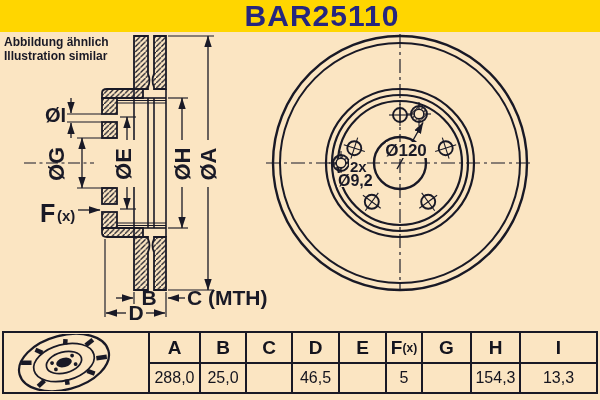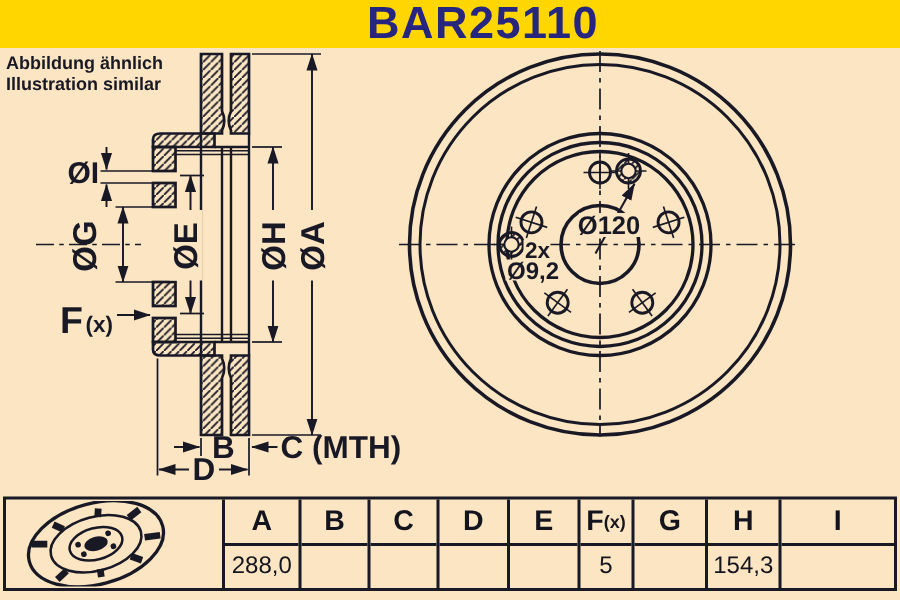--- a/index.html
+++ b/index.html
@@ -238,42 +238,45 @@
           </g>
         </g>
       </svg>
     </div>
     <div class="col" style="width:51px">
       <div class="hdr">A</div>
       <div class="val">288,0</div>
     </div>
     <div class="col" style="width:46px">
       <div class="hdr">B</div>
+      <div class="val">25,0</div>
     </div>
     <div class="col" style="width:46px">
       <div class="hdr">C</div>
     </div>
     <div class="col" style="width:47px">
       <div class="hdr">D</div>
+      <div class="val">46,5</div>
     </div>
     <div class="col" style="width:47px">
       <div class="hdr">E</div>
     </div>
     <div class="col" style="width:36px">
       <div class="hdr">
           <span>F</span>
           <span class="fx-small">(x)</span>
         </div>
       <div class="val">5</div>
     </div>
     <div class="col" style="width:49px">
       <div class="hdr">G</div>
     </div>
     <div class="col" style="width:49px">
       <div class="hdr">H</div>
       <div class="val">154,3</div>
     </div>
     <div class="col" style="width:77px">
       <div class="hdr">I</div>
+      <div class="val">13,3</div>
     </div>
   </div>
 
 </div>
 
 </body></html>

